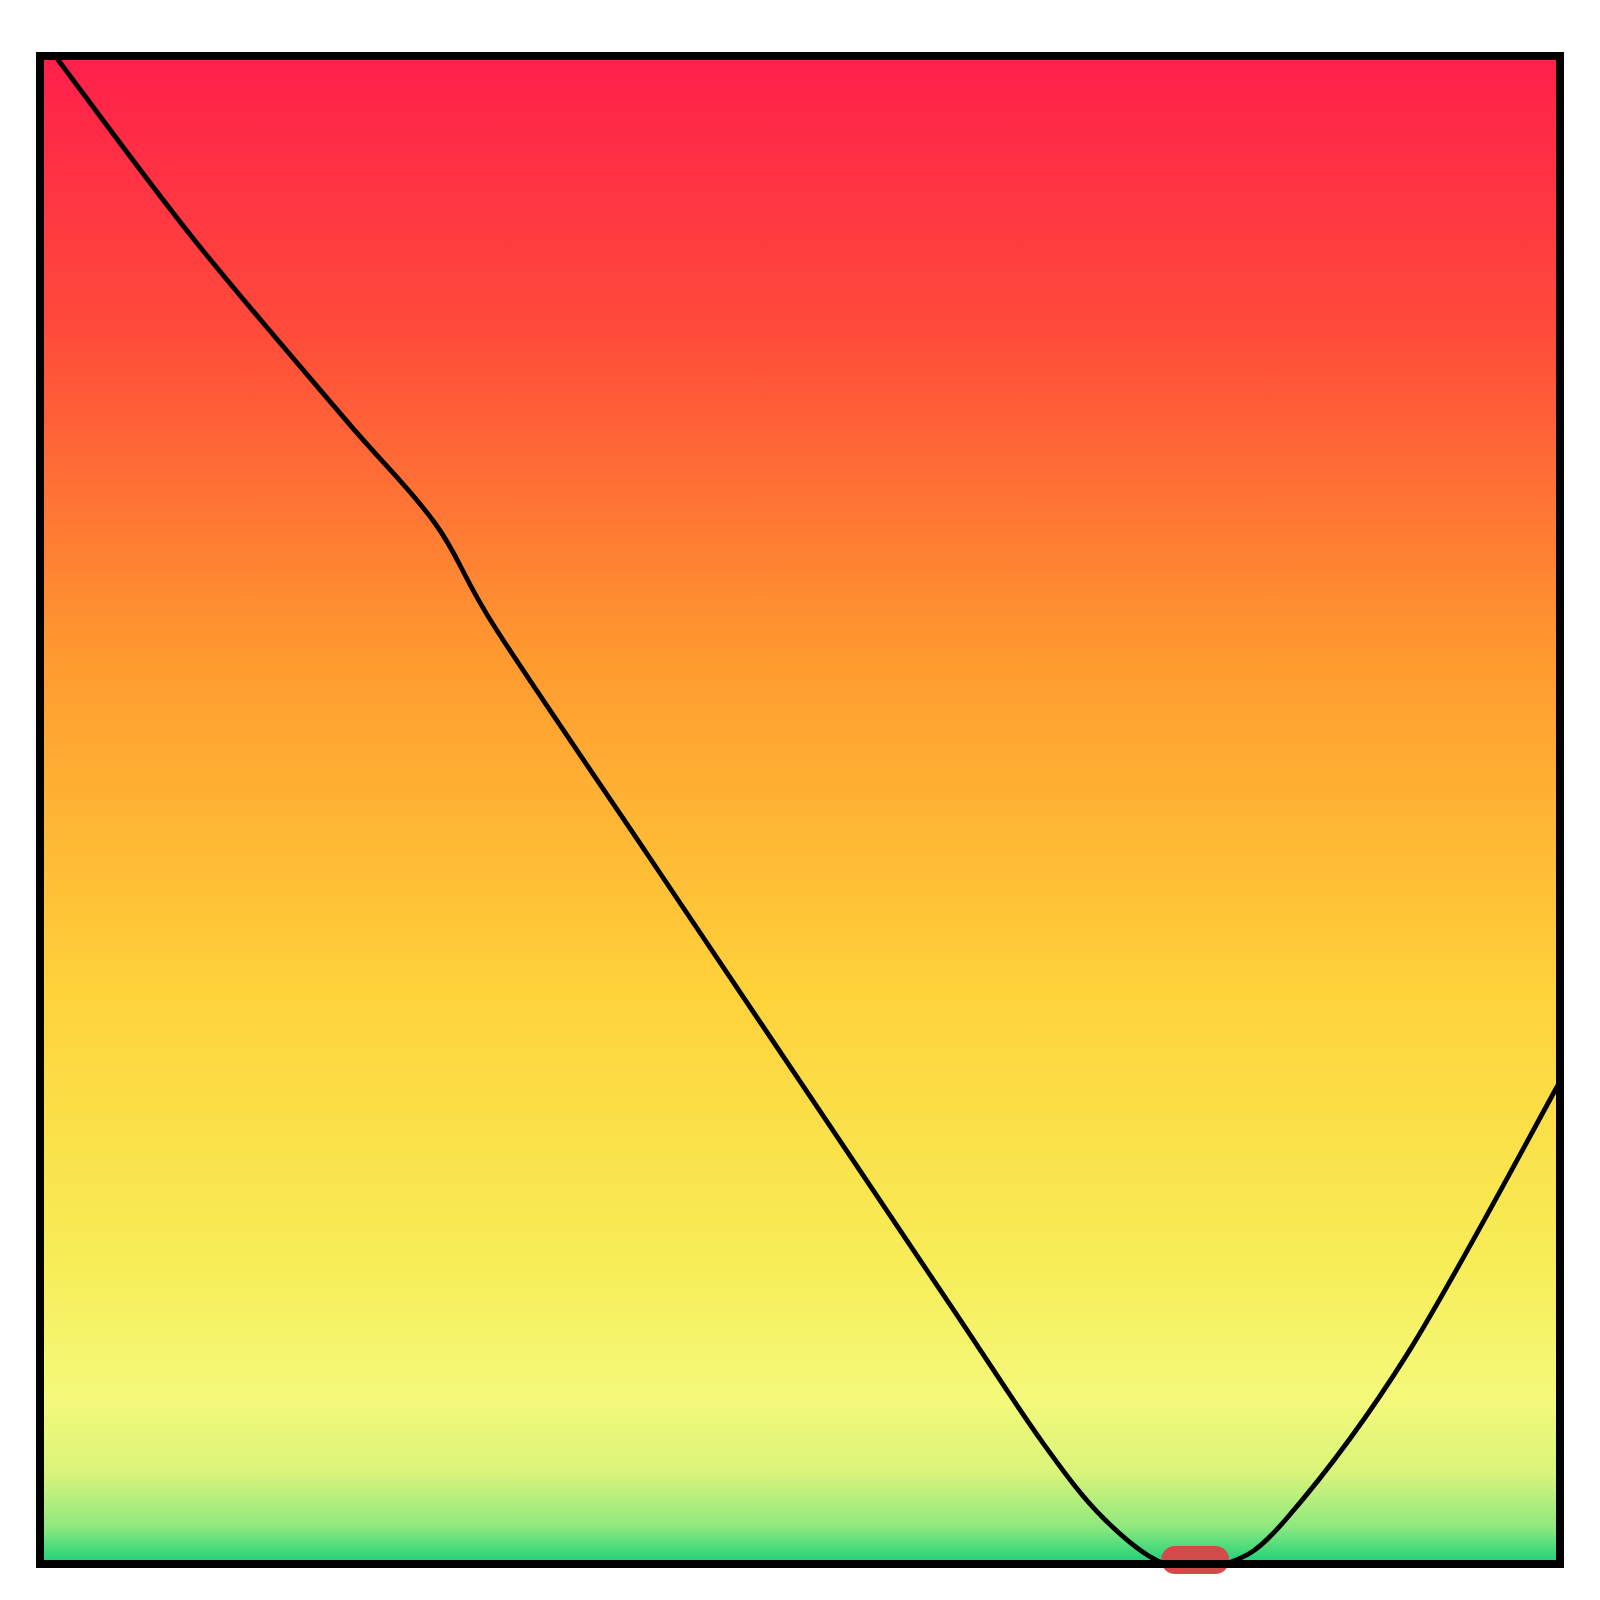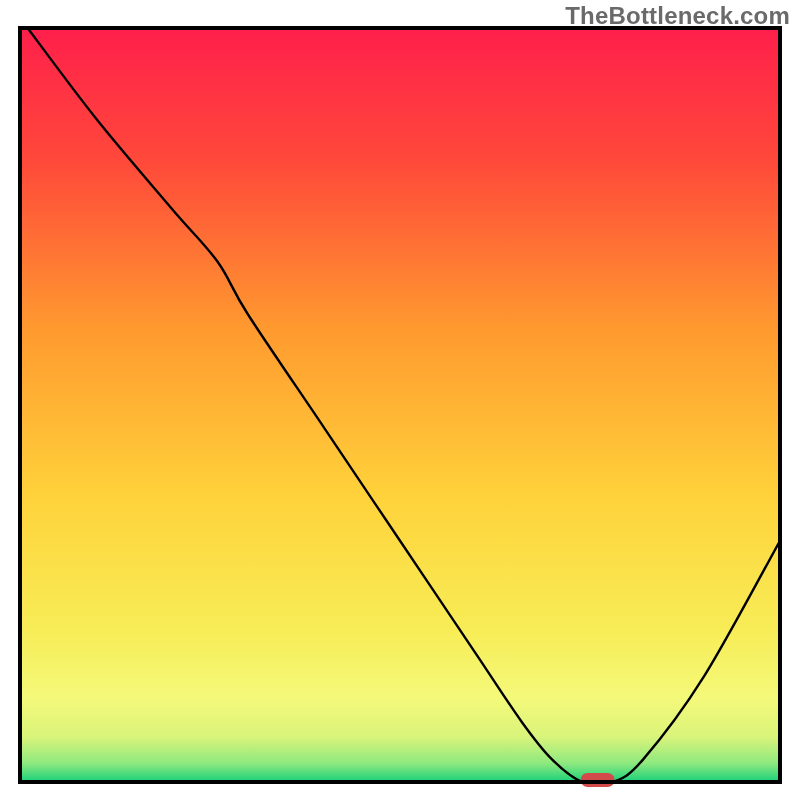--- a/index.html
+++ b/index.html
@@ -28,21 +28,20 @@
   svg {
     position: absolute;
     left: 0;
     top: 0;
   }
 </style>
 </head>
 <body>
 
 <div class="stage">
-  <div class="watermark">TheBottleneck.com</div>
 
   <svg id="chart-svg" width="800" height="800">
     <defs>
       <linearGradient id="bg-grad" x1="0" y1="0" x2="0" y2="1">
           <stop offset="0%" stop-color="#ff1f4b"></stop>
           <stop offset="18%" stop-color="#ff4a3a"></stop>
           <stop offset="40%" stop-color="#ff9a2f"></stop>
           <stop offset="62%" stop-color="#ffd23a"></stop>
           <stop offset="80%" stop-color="#f7ed57"></stop>
           <stop offset="89%" stop-color="#f4f97a"></stop>

